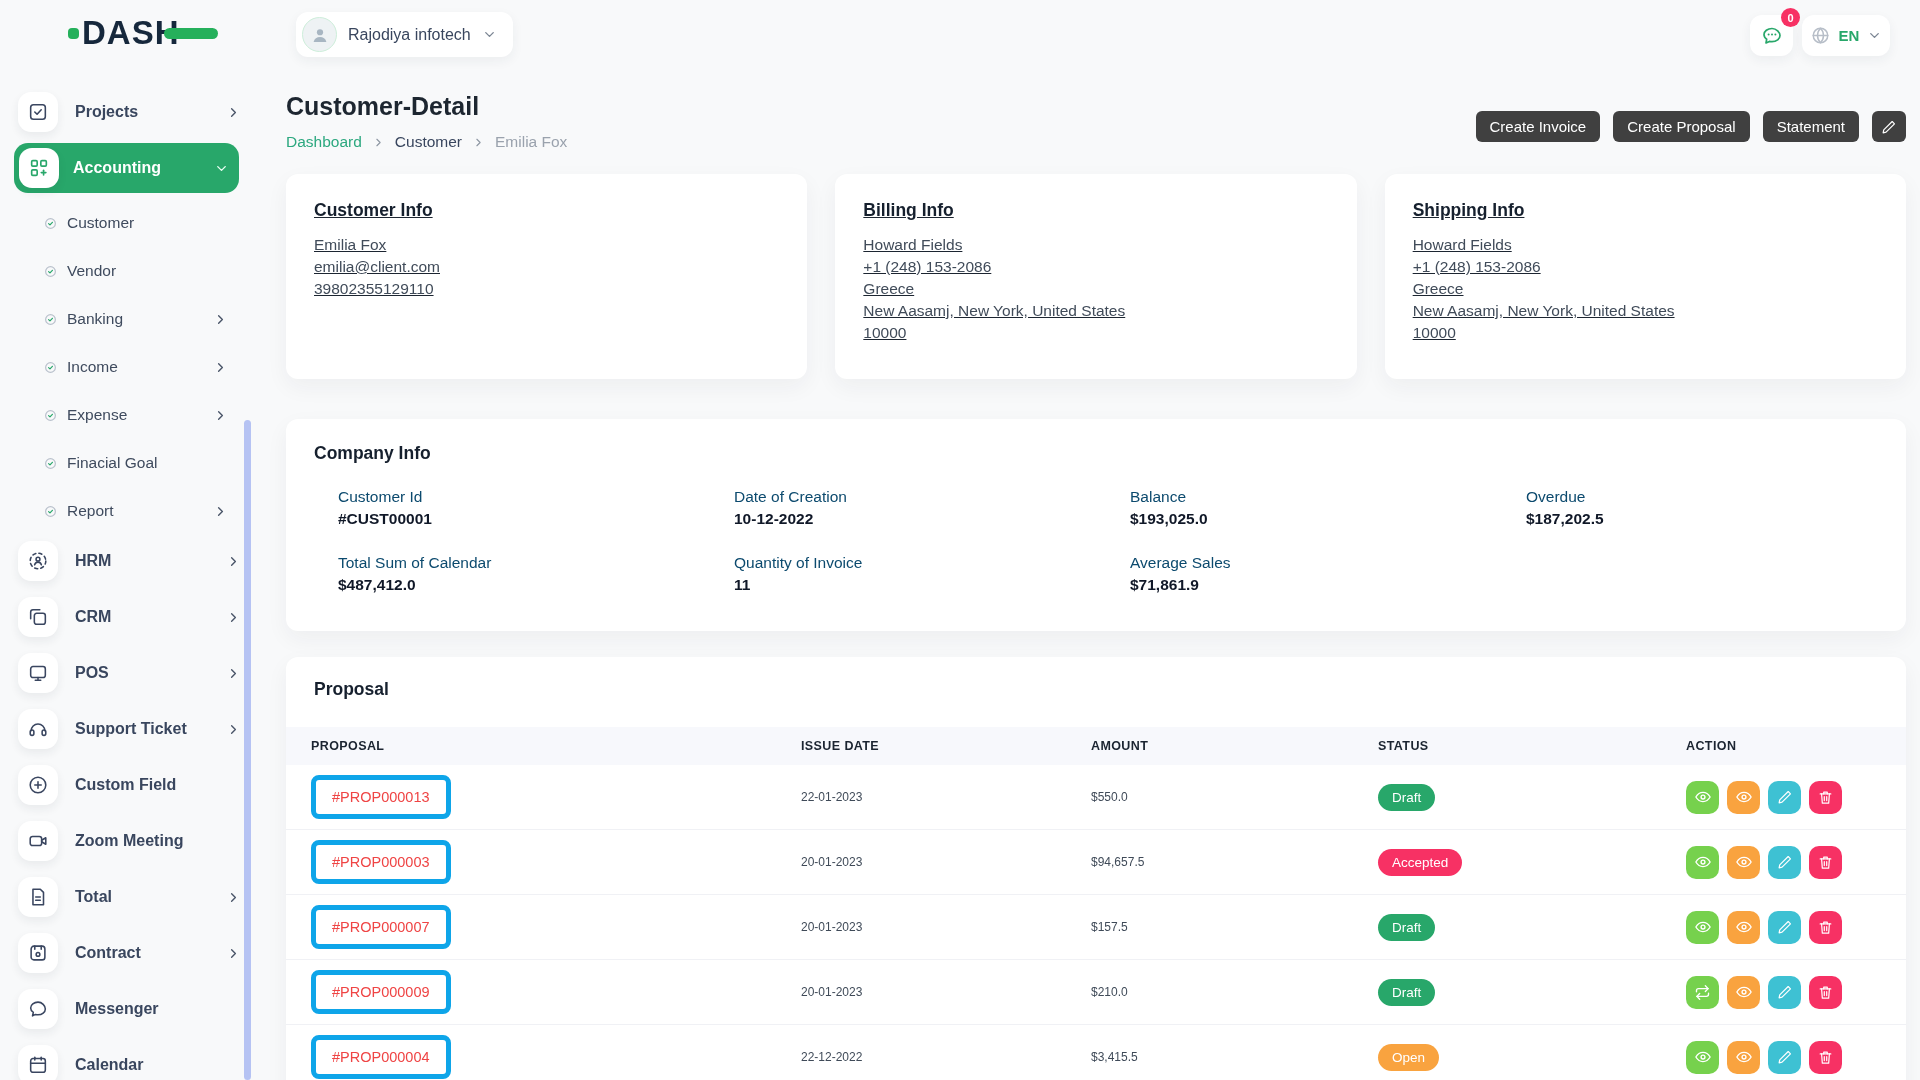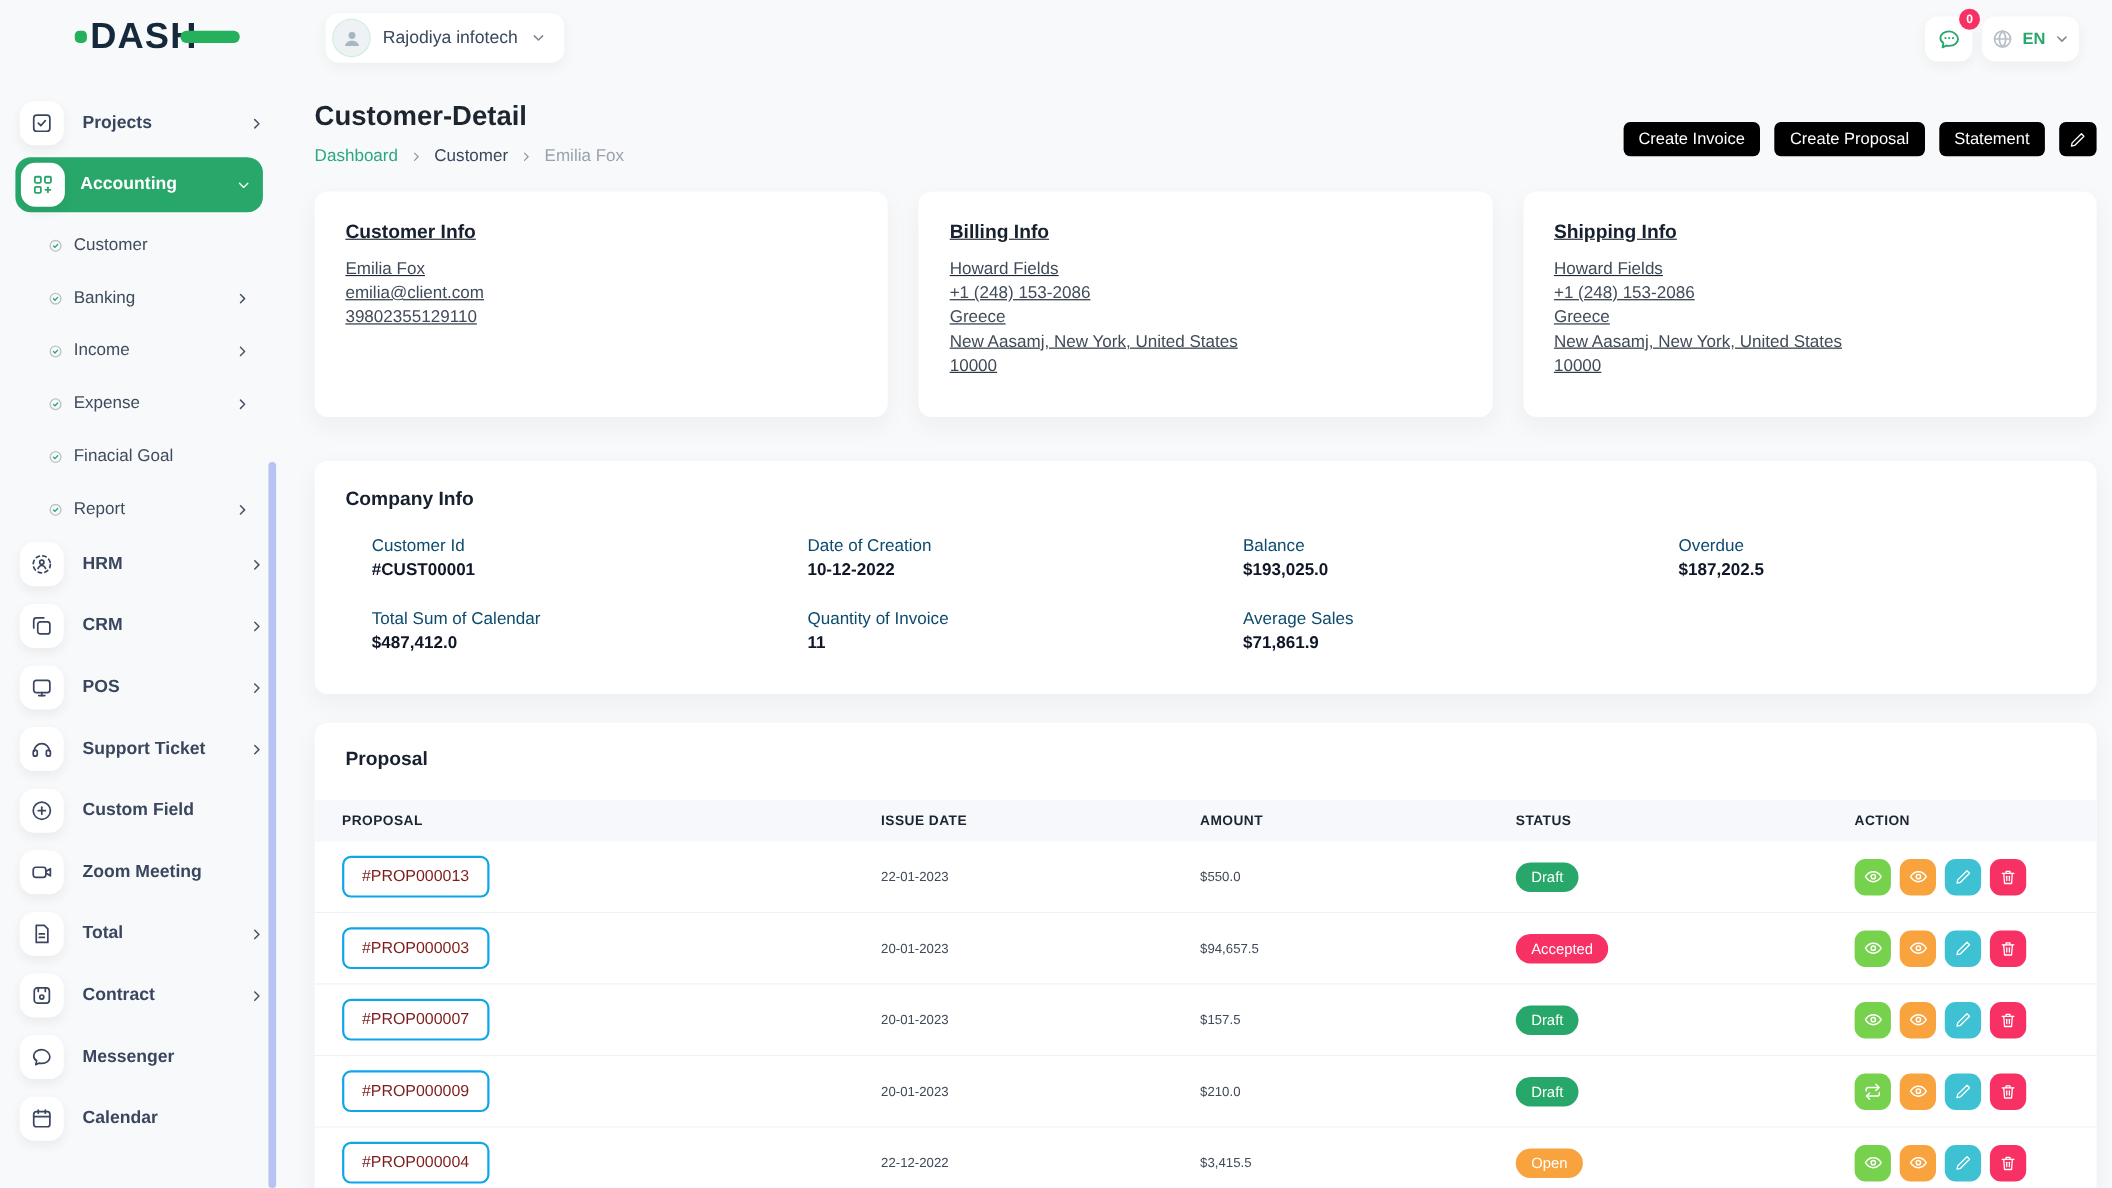--- a/index.html
+++ b/index.html
@@ -41,41 +41,41 @@
   .sb-scroll { position:absolute; right:2px; top:350px; width:7px; height:660px; border-radius:4px; background:#b6c3f3; cursor:grab; }
   
   .main { position:absolute; left:286px; top:70px; width:1620px; height:1010px; }
   .page-title { position:absolute; left:0; top:22px; font-size:25px; font-weight:700; color:#1d2630; }
   .breadcrumb { position:absolute; left:0; top:63px; display:flex; align-items:center; gap:10px; font-size:15.5px; }
   .bc-link { color:#2ca87f; cursor:pointer;text-align:center; }
   .bc-strong { color:#39465e; cursor:pointer; }
   .bc-muted { color:#9aa2ad; }
   .bc-sep { color:#8d96a2; display:inline-flex; }
   .toolbar { position:absolute; right:0; top:41px; display:flex; gap:13px; }
-  .btn { height:31px; border:none; border-radius:6px; background:#000000; color:#fff; font-size:15px; font-family:inherit; padding:0 14px; cursor:pointer; display:flex; align-items:center; }
+  .btn { height:31px; border:none; border-radius:6px; background:#404040; color:#fff; font-size:15px; font-family:inherit; padding:0 14px; cursor:pointer; display:flex; align-items:center; }
   .btn-icon { width:34px; justify-content:center; padding:0; }
   .card { background:#fff; border-radius:12px; box-shadow:0 8px 22px rgba(40,48,60,0.05); }
   .cards-row { position:absolute; left:0; top:104px; width:1620px; display:flex; gap:28px; }
   .info-card { flex:1; height:205px; padding:26px 28px;text-decoration:underline; }
   .card-title { font-size:17.5px; font-weight:700; color:#16202e; }
   .info-lines { margin-top:13px; font-size:15.5px; color:#404b59; line-height:22px; }
   .company-card { position:absolute; left:0; top:349px; width:1620px; height:212px; padding:24px 28px; }
   .company-grid { margin:24px 0 0 24px; display:grid; grid-template-columns:repeat(4, 396px); row-gap:26px; }
   .cfield-label { font-size:15.5px; color:#0c4a6e; }
   .cfield-value { font-size:15.5px; font-weight:700; color:#101828; margin-top:4px; }
   
   .proposal-card { position:absolute; left:0; top:587px; width:1620px; height:470px; padding-top:22px; }
   .proposal-title { margin-left:28px; font-size:17.5px; font-weight:700; color:#16202e; }
   .tbl-head { margin-top:27px; height:38px; background:#f7f8fc; display:grid; grid-template-columns:515px 290px 287px 308px 1fr; align-items:center; }
   .tbl-head span { font-size:12.5px; font-weight:700; letter-spacing:.4px; color:#1b2431; }
   .tbl-head span:first-child { padding-left:25px; }
   .tbl-row { height:65px; display:grid; grid-template-columns:515px 290px 287px 308px 1fr; align-items:center; border-bottom:1px solid #f0f1f5; }
   .tbl-row > :first-child { margin-left:25px; }
   .cell-text { font-size:12px; color:#3f4a58; }
-  .chip { display:inline-block; justify-self:start; border:2px solid #0ea5e9; color:#7f1d1d; border-radius:8px; padding:9px 16px; font-size:14.5px; cursor:pointer; background:#fff; }
+  .chip { display:inline-block; justify-self:start; border:5px solid #0ea5e9; color:#ef4444; border-radius:8px; padding:9px 16px; font-size:14.5px; cursor:pointer; background:#fff; }
   .badge { display:inline-block; justify-self:start; border-radius:16px; padding:6px 14px; color:#fff; font-size:13.5px; }
   .actions { display:flex; gap:8px; }
   .act-btn { width:33px; height:33px; border-radius:10px; border:none; display:flex; align-items:center; justify-content:center; cursor:pointer; color:#fff; }
   svg { display:block; }
 </style>
 </head>
 <body>
 
 <div class="header">
   <div class="logo">
@@ -173,20 +173,29 @@
         </span>
         <span class="nav-label">Customer</span>
       </div>
       <div class="nav-sub">
         <span style="display: inline-flex;">
           <svg viewBox="0 0 24 24" width="13" height="13" fill="none" stroke="currentColor" stroke-width="2.2" stroke-linecap="round" stroke-linejoin="round">
             <circle cx="12" cy="12" r="9" stroke="#b9c1cc"></circle>
             <polyline points="8.5 12.2 11 14.6 15.5 9.8" stroke="#28a76a"></polyline>
           </svg>
         </span>
+        <span class="nav-label">Vendor</span>
+      </div>
+      <div class="nav-sub">
+        <span style="display: inline-flex;">
+          <svg viewBox="0 0 24 24" width="13" height="13" fill="none" stroke="currentColor" stroke-width="2.2" stroke-linecap="round" stroke-linejoin="round">
+            <circle cx="12" cy="12" r="9" stroke="#b9c1cc"></circle>
+            <polyline points="8.5 12.2 11 14.6 15.5 9.8" stroke="#28a76a"></polyline>
+          </svg>
+        </span>
         <span class="nav-label">Banking</span>
         <span class="nav-chev">
           <svg viewBox="0 0 24 24" width="15" height="15" fill="none" stroke="currentColor" stroke-width="2.2" stroke-linecap="round" stroke-linejoin="round">
             <polyline points="9 6 15 12 9 18"></polyline>
           </svg>
         </span>
       </div>
       <div class="nav-sub">
         <span style="display: inline-flex;">
           <svg viewBox="0 0 24 24" width="13" height="13" fill="none" stroke="currentColor" stroke-width="2.2" stroke-linecap="round" stroke-linejoin="round">

